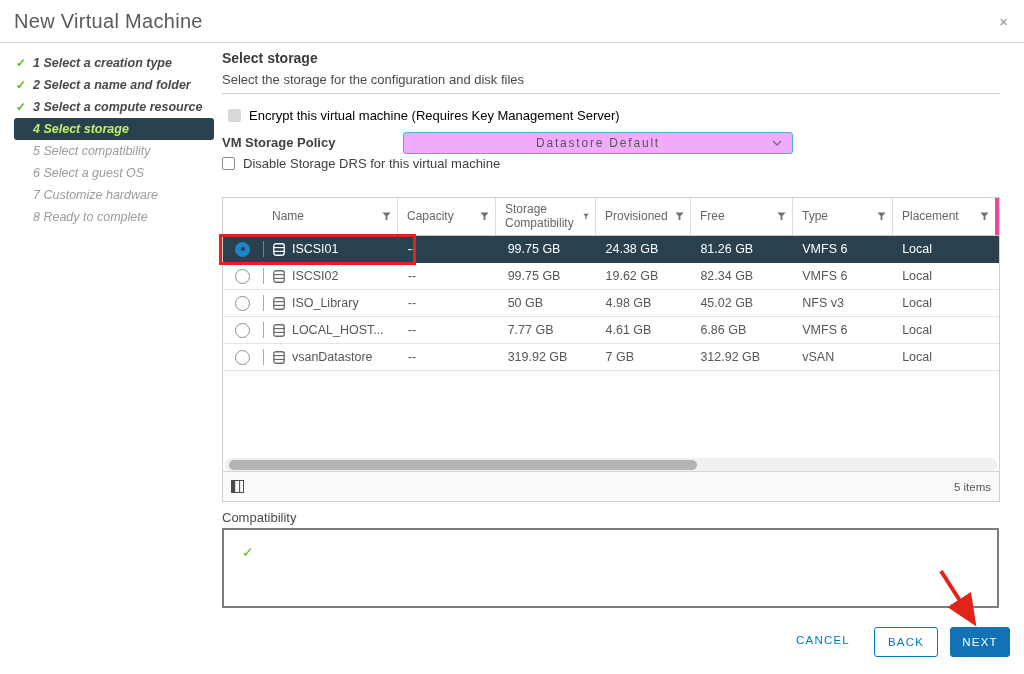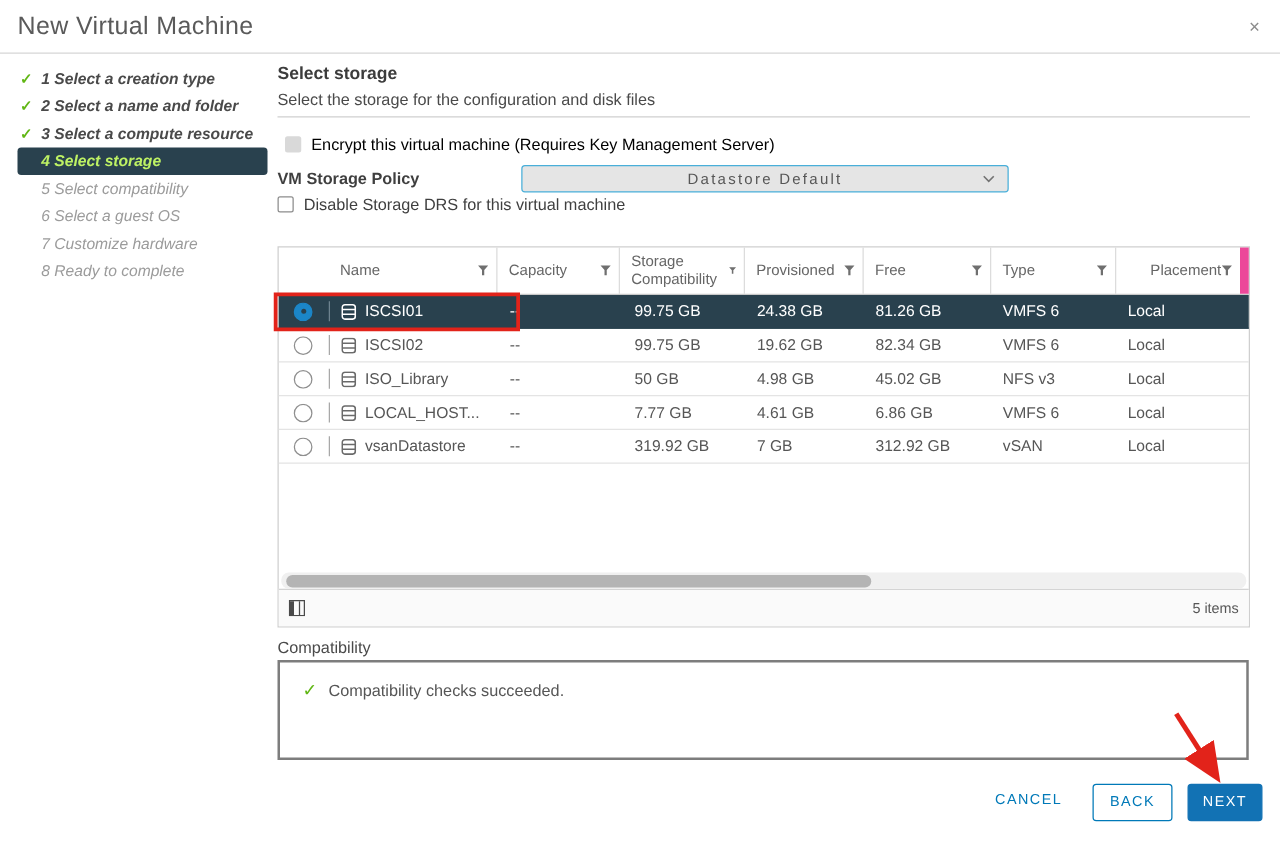--- a/index.html
+++ b/index.html
@@ -30,36 +30,36 @@
   .panel-rule { position:absolute; left:222px; top:93px; width:778px; height:1px; background:#cfcfcf; }
 
   .encrypt-row { position:absolute; left:228px; top:108px; display:flex; align-items:center; gap:8px; }
   .cb { width:13px; height:13px; border-radius:2px; flex:0 0 auto; }
   .cb.disabled { background:#d9d9d9; border:none; }
   .cb.empty { background:#fff; border:1px solid #8c8c8c; }
   .encrypt-label { font-size:13px; color:#000000; }
 
   .policy-row { position:absolute; left:222px; top:132px; }
   .policy-label { font-size:13px; font-weight:bold; color:#3f3f3f; line-height:21px; }
-  .policy-select { position:absolute; left:195px; top:0; width:390px; height:22px;
-                   border:1px solid var(--ddborder); border-radius:3px; background:#e5e5e5;
+  .policy-select { position:absolute; left:181px; top:0; width:390px; height:22px;
+                   border:1px solid var(--ddborder); border-radius:3px; background:#f0abfc;
                    display:flex; align-items:center; justify-content:center; cursor:pointer; }
   .policy-value { font-size:12px; color:#565656; letter-spacing:1.8px; }
   .policy-caret { position:absolute; right:10px; top:6px; width:10px; height:8px; }
 
   .drs-row { position:absolute; left:222px; top:156px; display:flex; align-items:center; gap:8px; }
   .drs-label { font-size:13px; color:#3f3f3f; }
 
   
   .ds-table { position:absolute; left:222px; top:197px; width:778px; height:305px;
               border:1px solid #cfcfcf; background:#fff; display:flex; flex-direction:column; }
   .t-header { display:flex; height:38px; border-bottom:1px solid #c9c9c9; flex:0 0 auto; }
   .th { display:flex; align-items:center; padding:0 6px 0 9px; font-size:12px; color:#666;
         border-right:1px solid #dcdcdc; position:relative; }
-  .th:last-child { border-right:7px solid #ec4899;text-align:right; }
+  .th:last-child { border-right:4px solid #ec4899; }
   .th .th-label { flex:1 1 auto; line-height:1.15; }
   .th.sel-col { border-right:none; }
   .t-row { display:flex; height:27px; align-items:center; border-bottom:1px solid #e4e4e4;
            font-size:12.5px; color:#565656; cursor:pointer; flex:0 0 auto; }
   .t-row.selected { background:var(--dark); color:#ffffff; border-bottom:1px solid var(--dark); }
   .cell { padding:0 6px 0 9px; white-space:nowrap; overflow:hidden; }
   .sel-cell { display:flex; align-items:center; justify-content:center; padding:0; }
   .radio { width:15px; height:15px; border-radius:50%; border:1px solid #8f8f8f; background:#fff; }
   .t-row.selected .radio { border:1px solid #1b86c8; background:#1b86c8; position:relative; }
   .t-row.selected .radio::after { content:""; position:absolute; left:4.5px; top:4.5px;
@@ -329,21 +329,20 @@
       </svg>
     </span>
     <span class="items-count">5 items</span>
   </div>
 </div>
 
 <div class="compat-label">Compatibility</div>
 <div class="compat-box">
   <div class="compat-msg">
     <span class="compat-check">✓</span>
-    <span>Compatibility checks succeeded.</span>
   </div>
 </div>
 
 <button class="btn-cancel">CANCEL</button>
 <button class="btn-back">BACK</button>
 <button class="btn-next">NEXT</button>
 
 <div class="ann-box"></div>
 <svg class="ann-arrow" width="62" height="68" viewBox="0 0 62 68">
   <defs>

